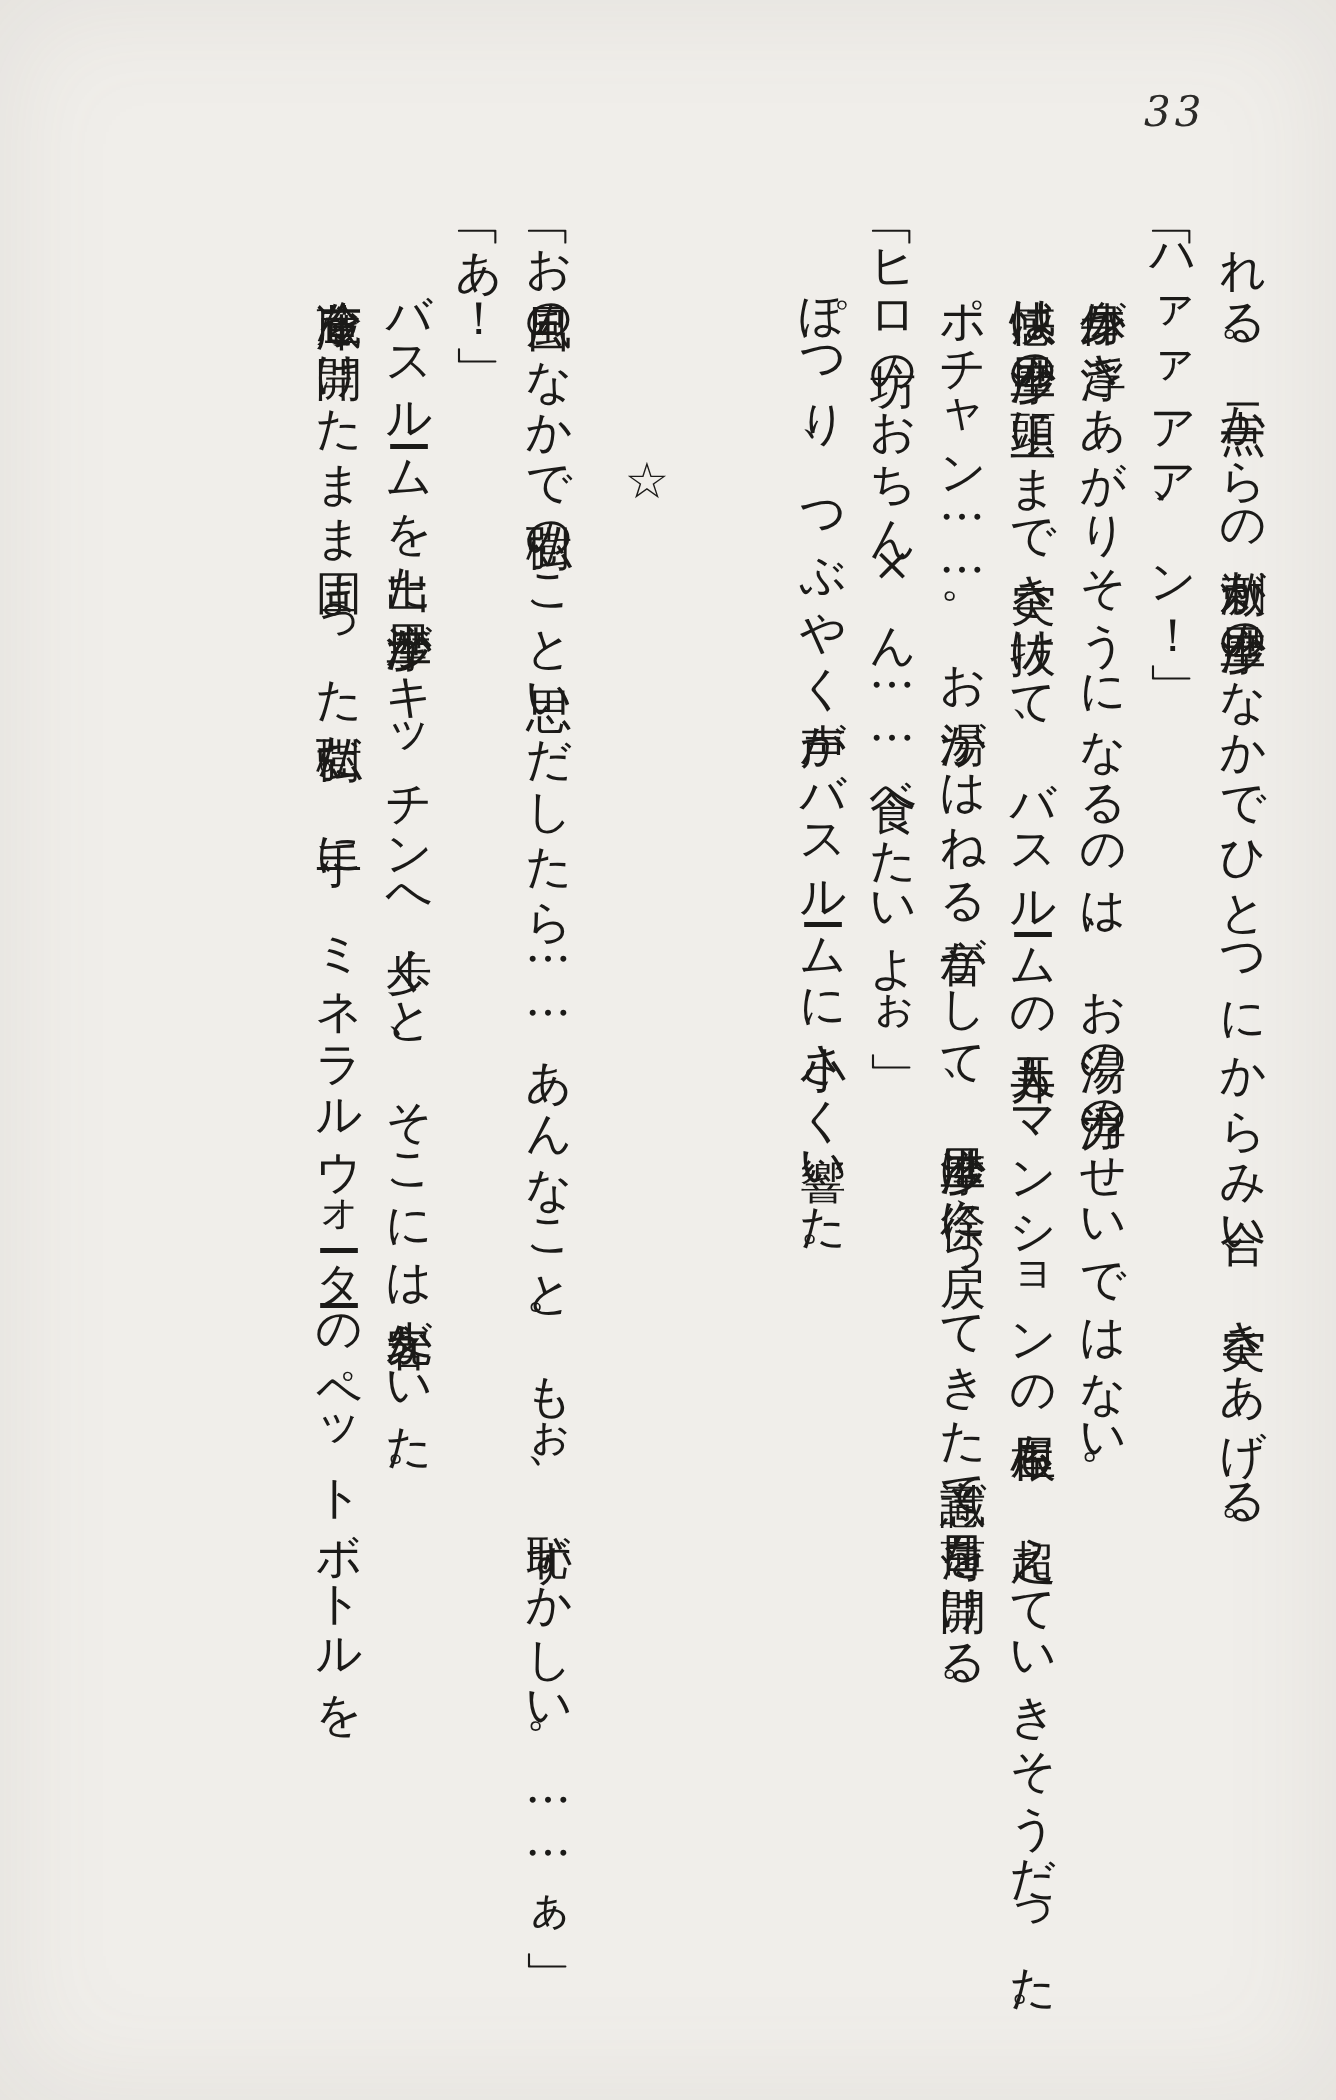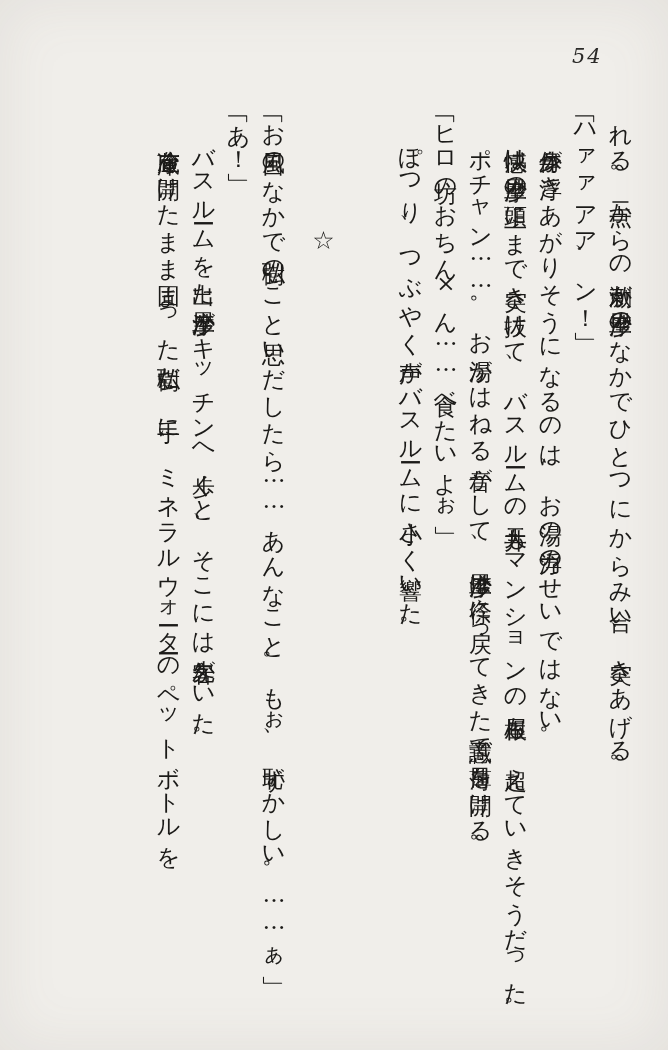--- a/index.html
+++ b/index.html
@@ -51,21 +51,21 @@
     margin-left: 15px;
     text-indent: 118px;
     font-size: 25px;
   }
 </style>
 </head>
 <body>
 
 <div class="page">
 
-  <div class="page-number">54</div>
+  <div class="page-number">33</div>
 
   <div class="text-area">
     <p>れる。二点からの刺激が摩里沙のなかでひとつにからみ合い、突きあげる。</p>
     <p>「ハァァアア、ン！」</p>
     <p class="indent">身体が浮きあがりそうになるのは、お湯の浮力のせいではない。</p>
     <p class="indent">快感は摩里沙の頭上にまで突き抜けて、バスルームの天井もマンションの屋根も、超えていきそうだった。</p>
     <p class="indent">ポチャン……。お湯がはねる音がして、摩里沙は徐々に戻ってきた意識で薄目を開ける。</p>
     <p>「ヒロ坊のおちん×ん……食べたいよぉ」</p>
     <p class="indent">ぽつり、つぶやく声がバスルームに小さく響いた。</p>
     <p class="divider">☆</p>

